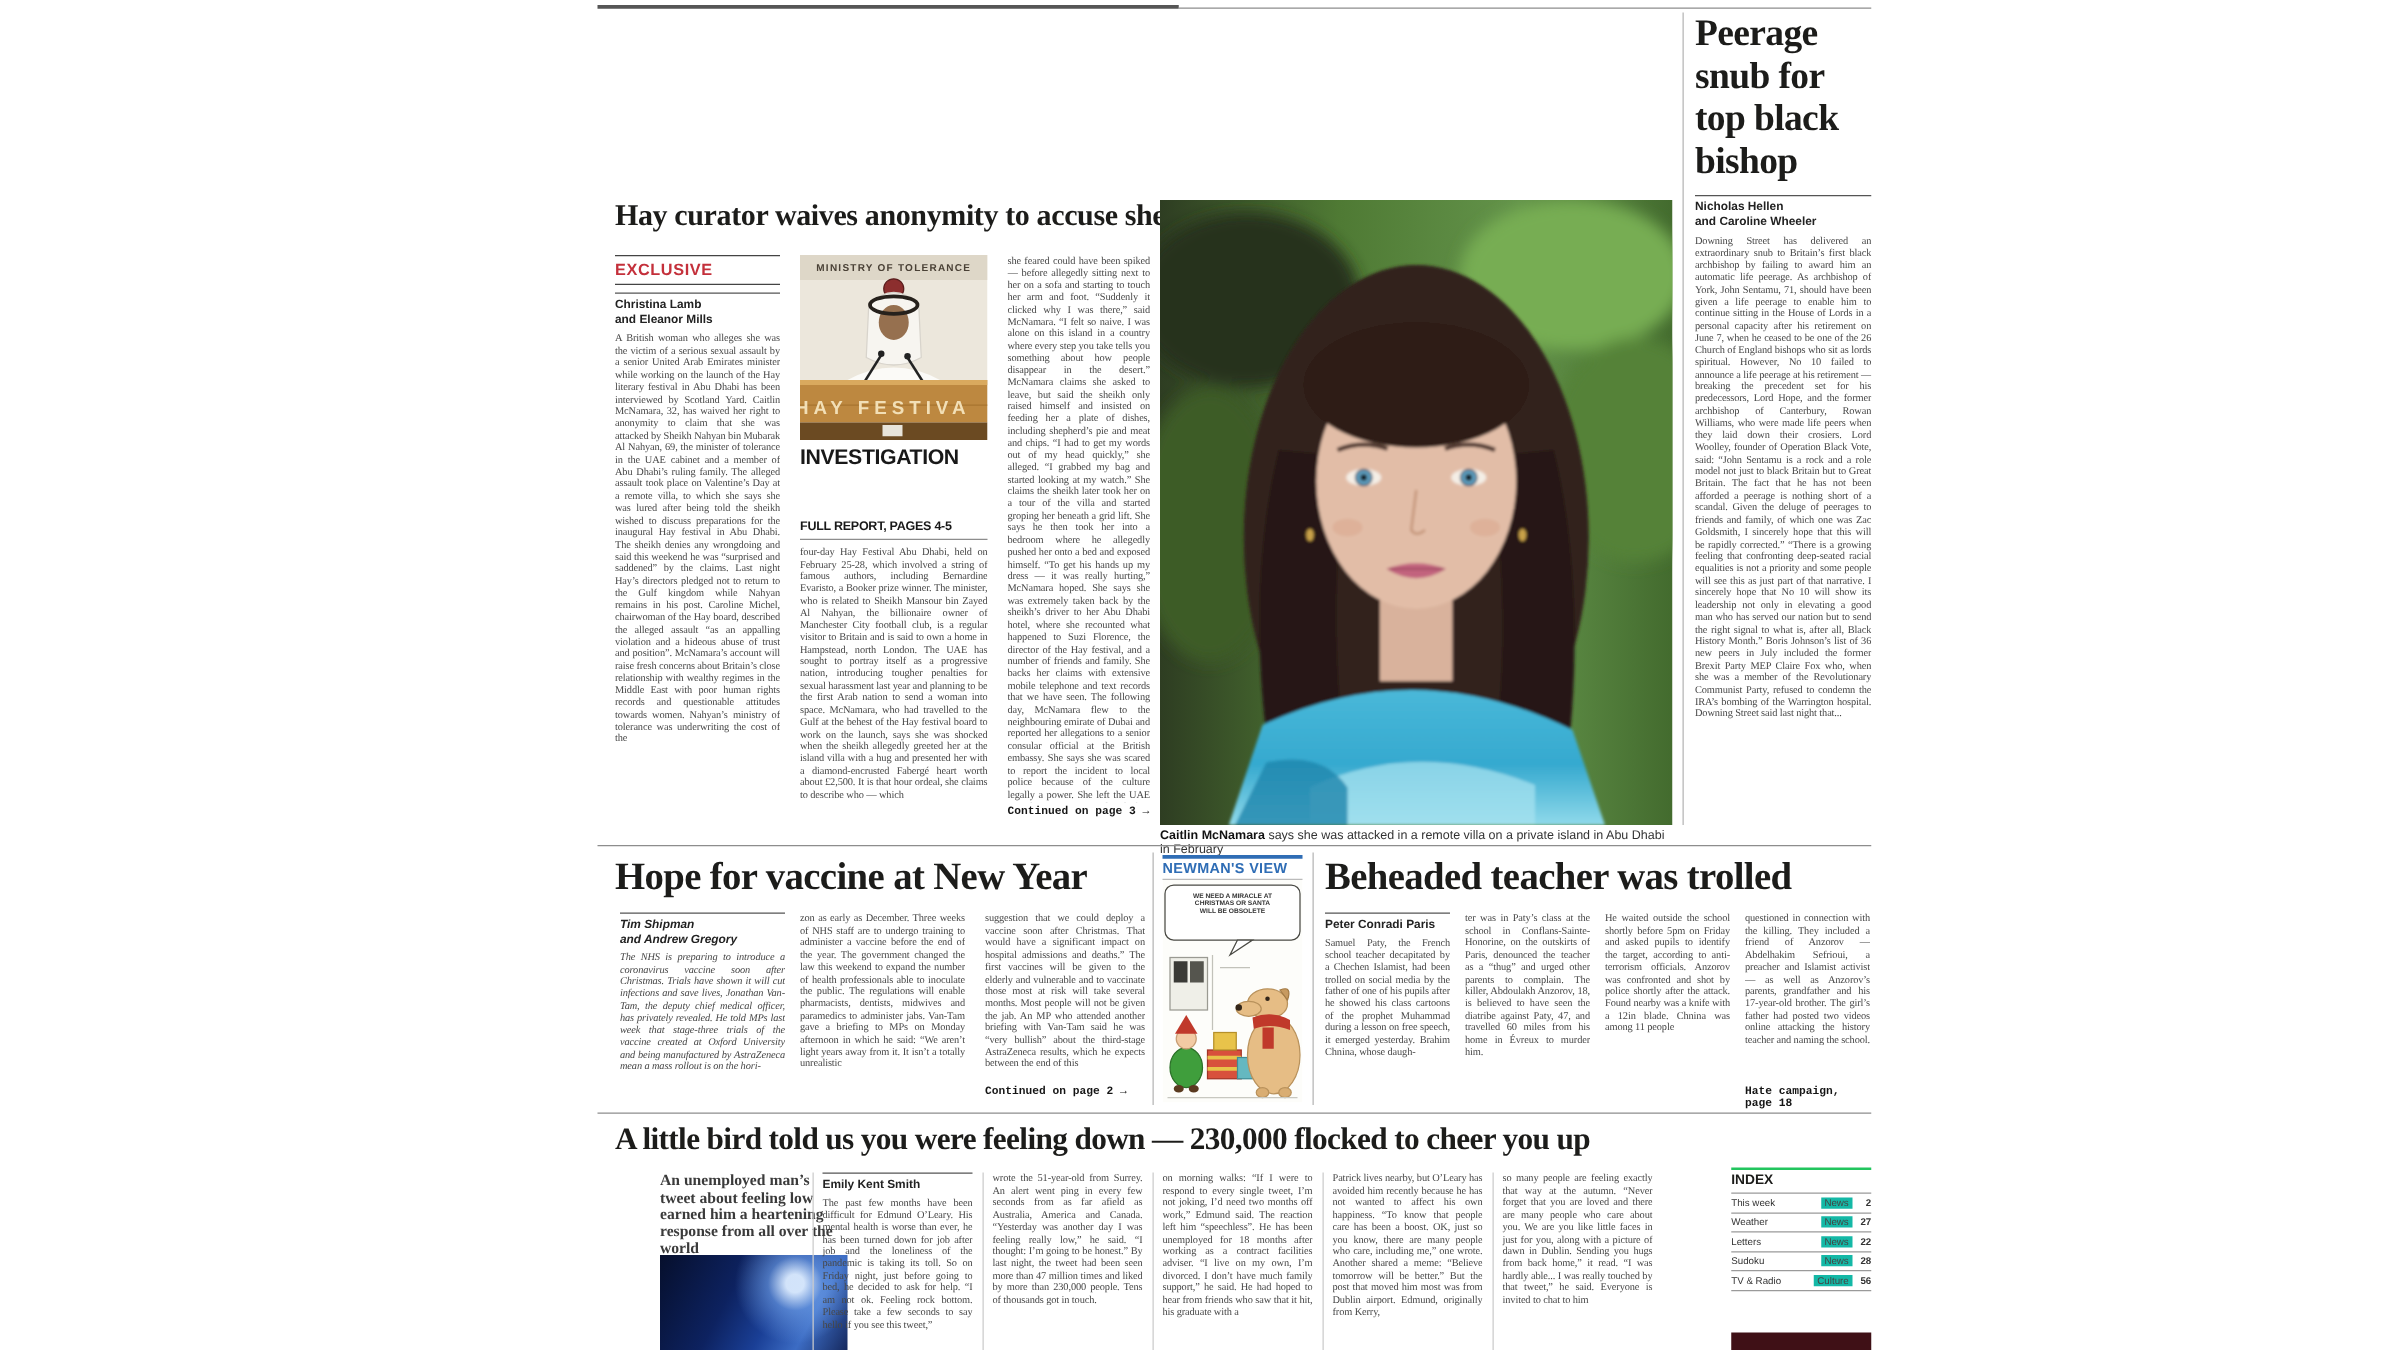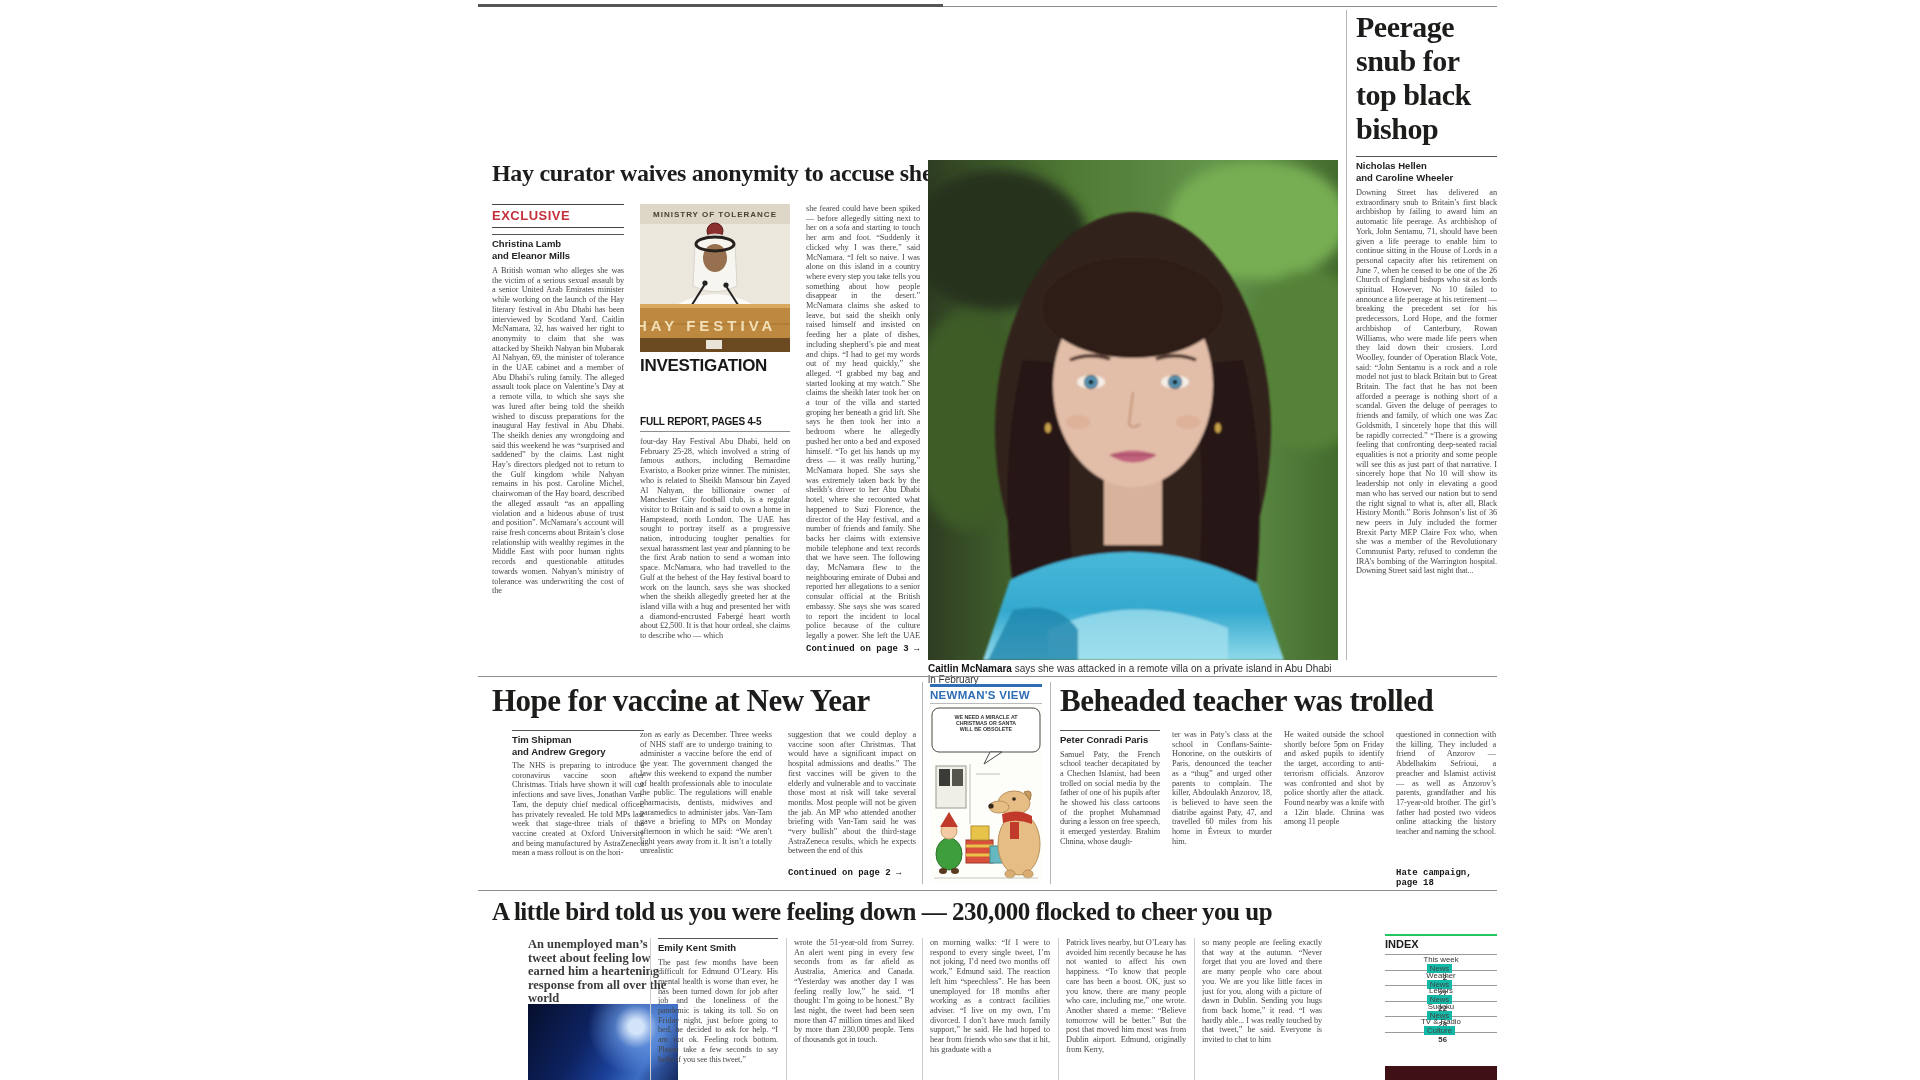--- a/index.html
+++ b/index.html
@@ -23,21 +23,21 @@
   .hrule{background:#8d8d8d;height:1px;}
   .vrule{background:#b5b5b5;width:1px;}
   .inv1{font-family:"Liberation Sans",sans-serif;font-weight:bold;font-size:17px;letter-spacing:-.3px;color:#181818;}
   .inv2{font-family:"Liberation Sans",sans-serif;font-weight:bold;font-size:10px;letter-spacing:-.2px;color:#181818;margin-top:40px;}
   .newmanhead{font-family:"Liberation Sans",sans-serif;font-weight:bold;font-size:11.5px;letter-spacing:.3px;color:#2f6db5;
       border-top:3px solid #2f6db5;padding-top:2px;}
   .stand{font-weight:bold;font-size:12.5px;line-height:13.5px;color:#3b3b3b;filter:blur(.25px);}
   .idxhead{font-family:"Liberation Sans",sans-serif;font-weight:bold;font-size:11px;color:#1c1c1a;
       border-top:2px solid #22c55e;padding-top:2px;}
   .idxrow{display:flex;align-items:center;height:14.5px;border-bottom:1px solid #9a9a9a;
-      font-family:"Liberation Sans",sans-serif;font-size:7.8px;color:#333;filter:blur(.2px);flex-direction:column;}
+      font-family:"Liberation Sans",sans-serif;font-size:7.8px;color:#333;filter:blur(.2px);}
   .idxrow .lbl{flex:1;}
   .idxrow .sec{background:#14b8a6;padding:0 3px;margin-right:3px;color:#444;}
   .idxrow .pg{width:12px;text-align:right;font-weight:bold;}
   .bubbletext{font-family:"Liberation Sans",sans-serif;font-weight:bold;font-size:5.3px;line-height:6px;
       text-align:center;color:#333;filter:blur(.2px);}
   .bluephoto{background:
       radial-gradient(circle at 72% 30%, rgba(220,236,255,.95) 0 6%, rgba(120,170,240,.55) 18%, rgba(0,0,0,0) 40%),
       linear-gradient(118deg,#060f2c 0%,#0d2260 38%,#1a3f96 60%,#3c6cc4 78%,#16295e 100%);}
   .maroonbar{background:#3f1016;}
 </style>
@@ -158,21 +158,21 @@
 top black
 bishop</div>
     <div class="by" style="margin-top:10px;">Nicholas Hellen
 and Caroline Wheeler</div>
     <div class="bodytxt" style="margin-top:5px;height:468px;">Downing Street has delivered an extraordinary snub to Britain’s first black archbishop by failing to award him an automatic life peerage. As archbishop of York, John Sentamu, 71, should have been given a life peerage to enable him to continue sitting in the House of Lords in a personal capacity after his retirement on June 7, when he ceased to be one of the 26 Church of England bishops who sit as lords spiritual. However, No 10 failed to announce a life peerage at his retirement — breaking the precedent set for his predecessors, Lord Hope, and the former archbishop of Canterbury, Rowan Williams, who were made life peers when they laid down their crosiers. Lord Woolley, founder of Operation Black Vote, said: “John Sentamu is a rock and a role model not just to black Britain but to Great Britain. The fact that he has not been afforded a peerage is nothing short of a scandal. Given the deluge of peerages to friends and family, of which one was Zac Goldsmith, I sincerely hope that this will be rapidly corrected.” “There is a growing feeling that confronting deep-seated racial equalities is not a priority and some people will see this as just part of that narrative. I sincerely hope that No 10 will show its leadership not only in elevating a good man who has served our nation but to send the right signal to what is, after all, Black History Month.” Boris Johnson’s list of 36 new peers in July included the former Brexit Party MEP Claire Fox who, when she was a member of the Revolutionary Communist Party, refused to condemn the IRA’s bombing of the Warrington hospital. Downing Street said last night that...</div>
   </div>
 
   <div class="abs hrule" style="left:478px;top:676px;width:1019px;"></div>
 
   <div class="abs h2" style="left:492px;top:684px;width:430px;">Hope for vaccine at New Year</div>
-  <div class="abs" style="left:512px;top:730px;width:132px;height:154px;">
+  <div class="abs" style="left:496px;top:730px;width:132px;height:154px;font-style:italic;">
     <div class="by">Tim Shipman
 and Andrew Gregory</div>
     <div class="bodytxt" style="margin-top:4px;height:118px;">The NHS is preparing to introduce a coronavirus vaccine soon after Christmas. Trials have shown it will cut infections and save lives, Jonathan Van-Tam, the deputy chief medical officer, has privately revealed. He told MPs last week that stage-three trials of the vaccine created at Oxford University and being manufactured by AstraZeneca mean a mass rollout is on the hori-</div>
   </div>
   <div class="abs bodytxt" style="left:640px;top:730px;width:132px;height:154px;">zon as early as December. Three weeks of NHS staff are to undergo training to administer a vaccine before the end of the year. The government changed the law this weekend to expand the number of health professionals able to inoculate the public. The regulations will enable pharmacists, dentists, midwives and paramedics to administer jabs. Van-Tam gave a briefing to MPs on Monday afternoon in which he said: “We aren’t light years away from it. It isn’t a totally unrealistic</div>
   <div class="abs" style="left:788px;top:730px;width:128px;height:154px;">
     <div class="bodytxt" style="height:138px;">suggestion that we could deploy a vaccine soon after Christmas. That would have a significant impact on hospital admissions and deaths.” The first vaccines will be given to the elderly and vulnerable and to vaccinate those most at risk will take several months. Most people will not be given the jab. An MP who attended another briefing with Van-Tam said he was “very bullish” about the third-stage AstraZeneca results, which he expects between the end of this</div>
     <div class="cont">Continued on page 2 →</div>
   </div>
 

